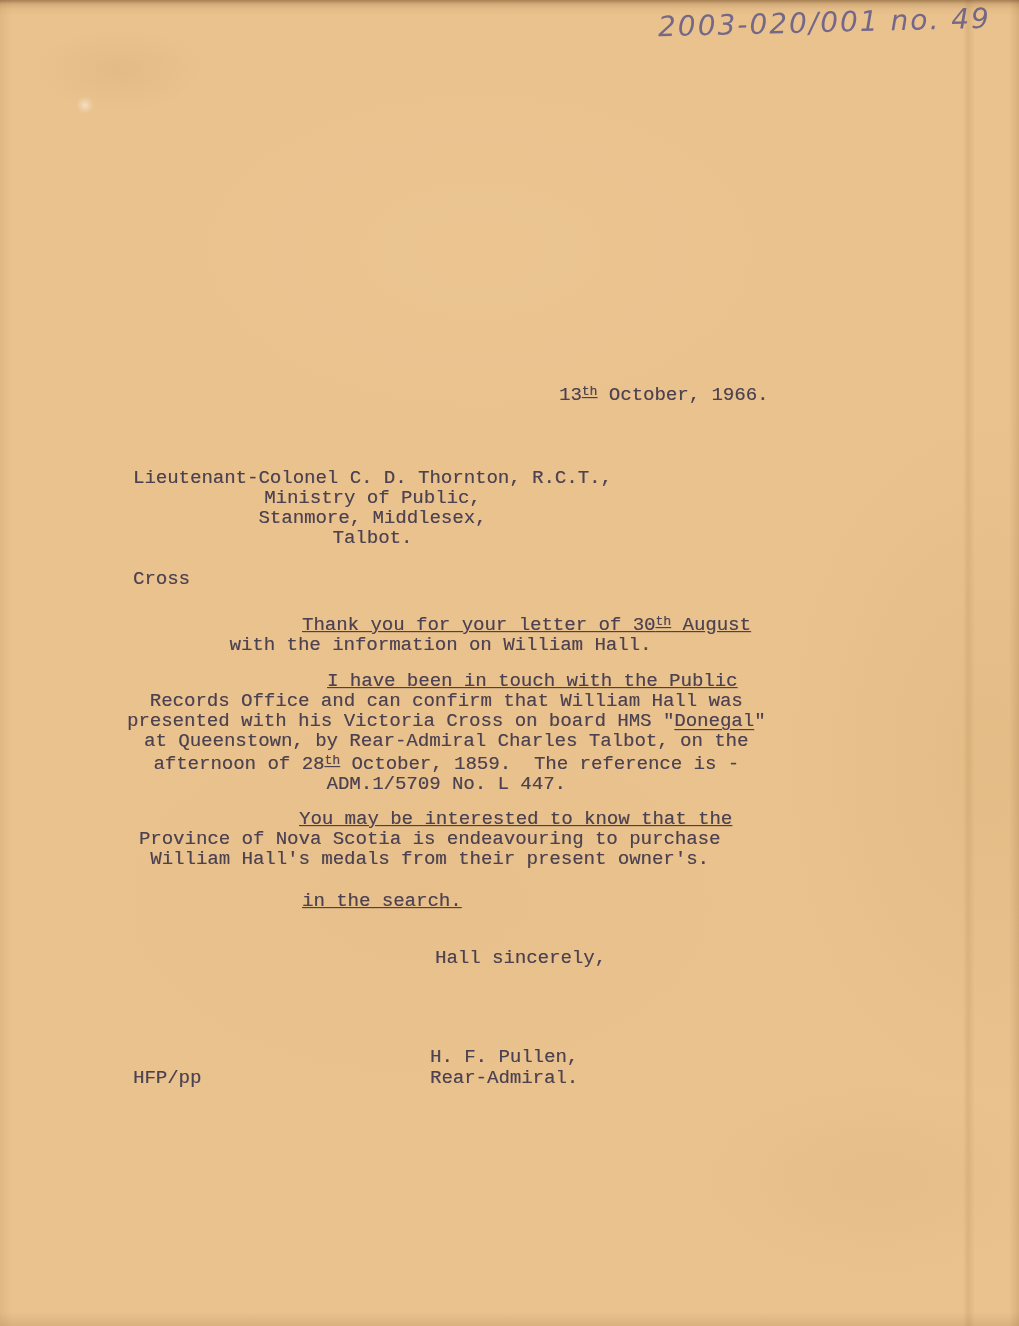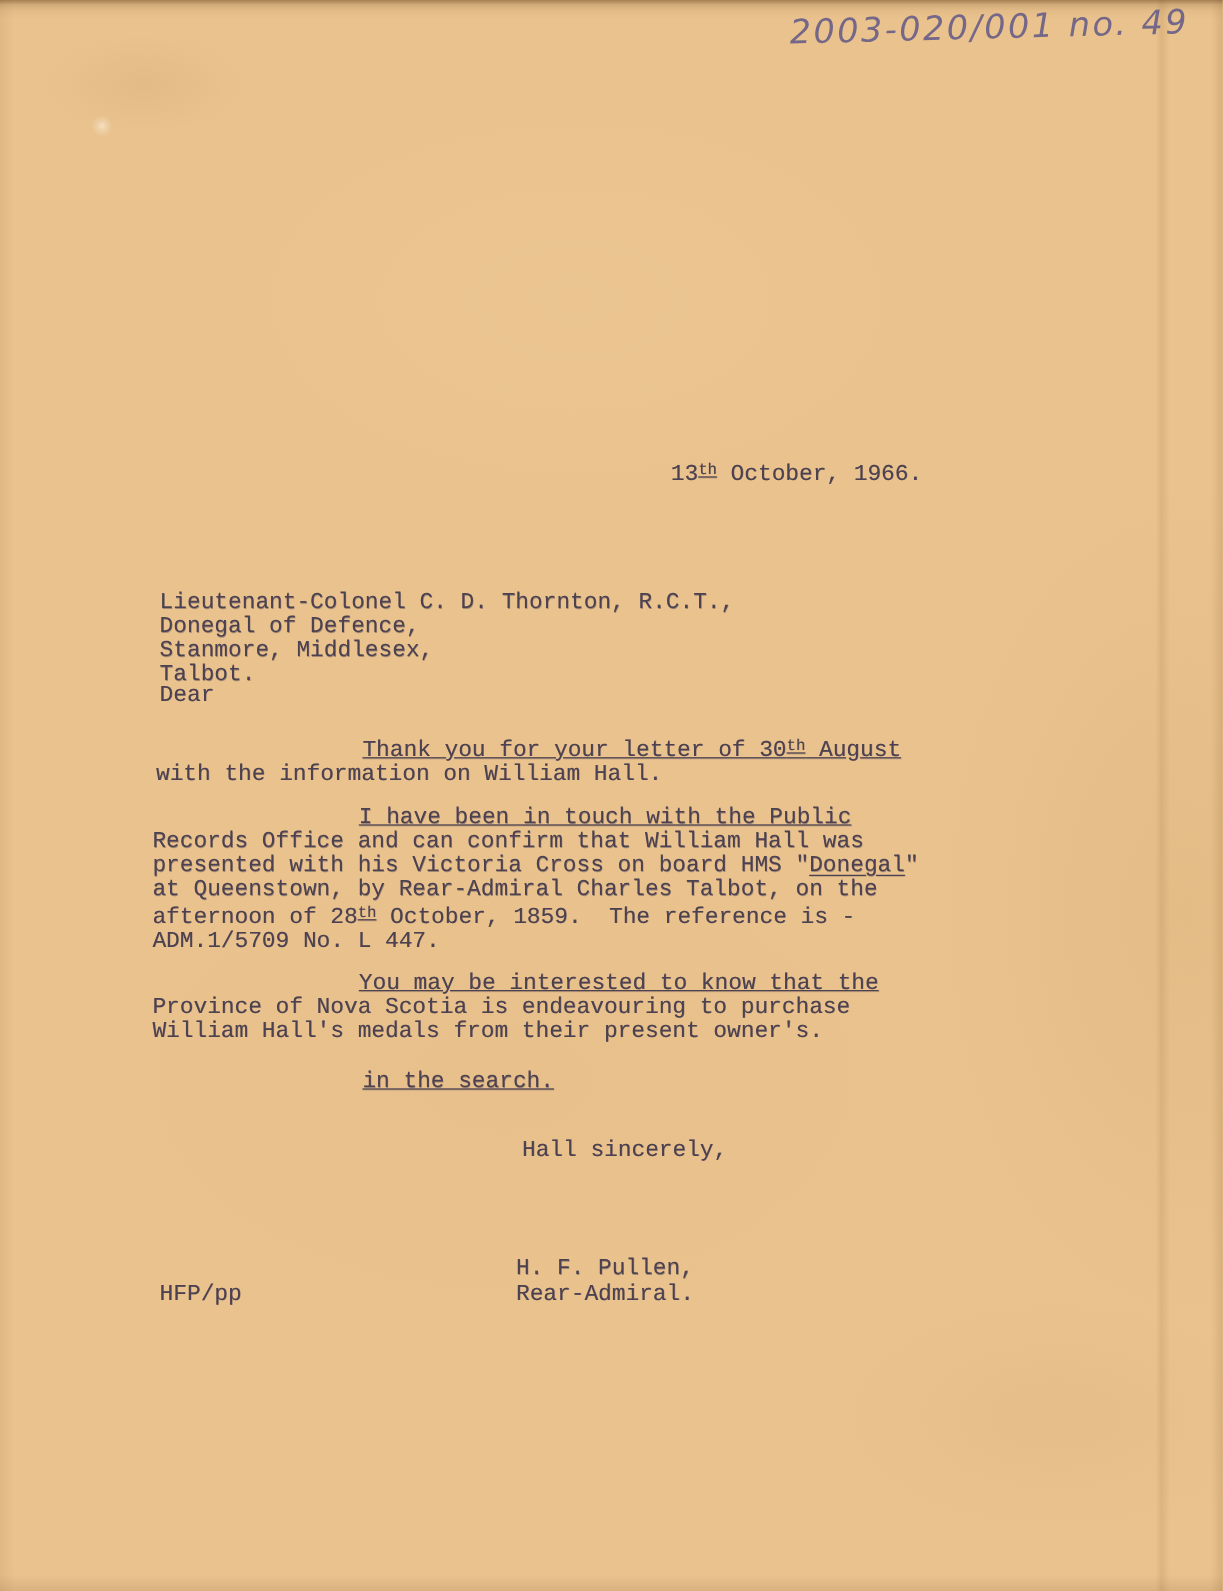--- a/index.html
+++ b/index.html
@@ -39,21 +39,21 @@
       radial-gradient(ellipse 500px 300px at 420px 900px, rgba(229,186,130,0.30), rgba(0,0,0,0) 70%);
   }
   .typed {
     position: absolute;
     color: #4c4150;
     font-size: 19px;
     line-height: 20px;
     white-space: pre;
     text-shadow: 0.4px 0.4px 0.5px rgba(76,65,80,0.45);
   }
-  .line { white-space: pre; }
+  .line { white-space: pre; text-align: center; }
   .sup {
     font-size: 13px;
     vertical-align: 5px;
     text-decoration: underline;
     text-underline-offset: 2px;
   }
   .u {
     text-decoration: underline;
     text-underline-offset: 3px;
   }
@@ -74,23 +74,23 @@
 </style>
 </head>
 <body>
 
 <div class="paper-texture"></div>
 
 <div class="handwriting">2003-020/001 no. 49</div>
 
 <div class="typed" style="left:559px; top:382px;"><div class="line"><span>13</span><span class="sup">th</span><span> October, 1966.</span></div></div>
 
-<div class="typed" style="left:133px; top:468px;margin-top:24px;"><div class="line"><span>Lieutenant-Colonel C. D. Thornton, R.C.T.,</span></div><div class="line"><span>Donegal of Defence,</span></div><div class="line"><span>Stanmore, Middlesex,</span></div><div class="line"><span>Talbot.</span></div></div>
+<div class="typed" style="left:133px; top:468px;"><div class="line"><span>Lieutenant-Colonel C. D. Thornton, R.C.T.,</span></div><div class="line"><span>Ministry of Public,</span></div><div class="line"><span>Stanmore, Middlesex,</span></div><div class="line"><span>Talbot.</span></div></div>
 
-<div class="typed" style="left:133px; top:569px;">Dear</div>
+<div class="typed" style="left:133px; top:569px;">Cross</div>
 
 <div class="typed indented" style="left:130px; top:612px;"><div class="line"><span>Thank you for your letter of 30</span><span class="sup">th</span><span> August</span></div><div class="line"><span>with the information on William Hall.</span></div></div>
 
 <div class="typed indented" style="left:127px; top:671px;"><div class="line"><span>I have been in touch with the Public</span></div><div class="line"><span>Records Office and can confirm that William Hall was</span></div><div class="line"><span>presented with his Victoria Cross on board HMS "</span><span class="u">Donegal</span><span>"</span></div><div class="line"><span>at Queenstown, by Rear-Admiral Charles Talbot, on the</span></div><div class="line"><span>afternoon of 28</span><span class="sup">th</span><span> October, 1859.  The reference is -</span></div><div class="line"><span>ADM.1/5709 No. L 447.</span></div></div>
 
 <div class="typed indented" style="left:127px; top:809px;"><div class="line"><span>You may be interested to know that the</span></div><div class="line"><span>Province of Nova Scotia is endeavouring to purchase</span></div><div class="line"><span>William Hall's medals from their present owner's.</span></div></div>
 
 <div class="typed indented" style="left:130px; top:891px;"><div class="line"><span>in the search.</span></div></div>
 
 <div class="typed" style="left:435px; top:948px;">Hall sincerely,</div>

